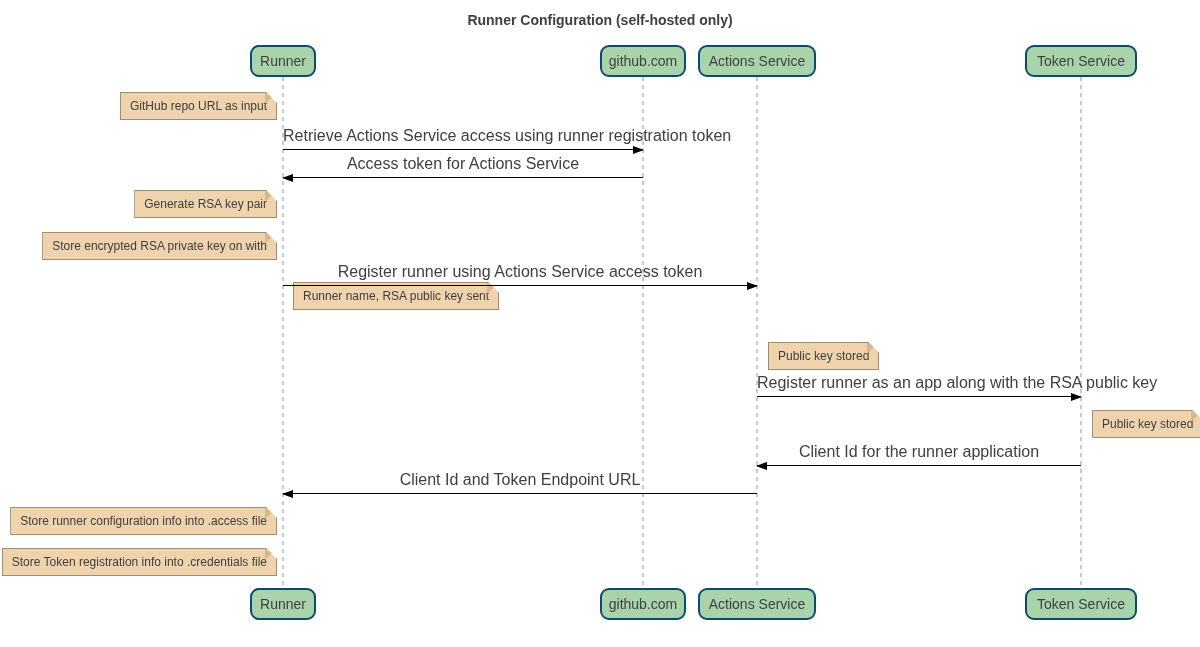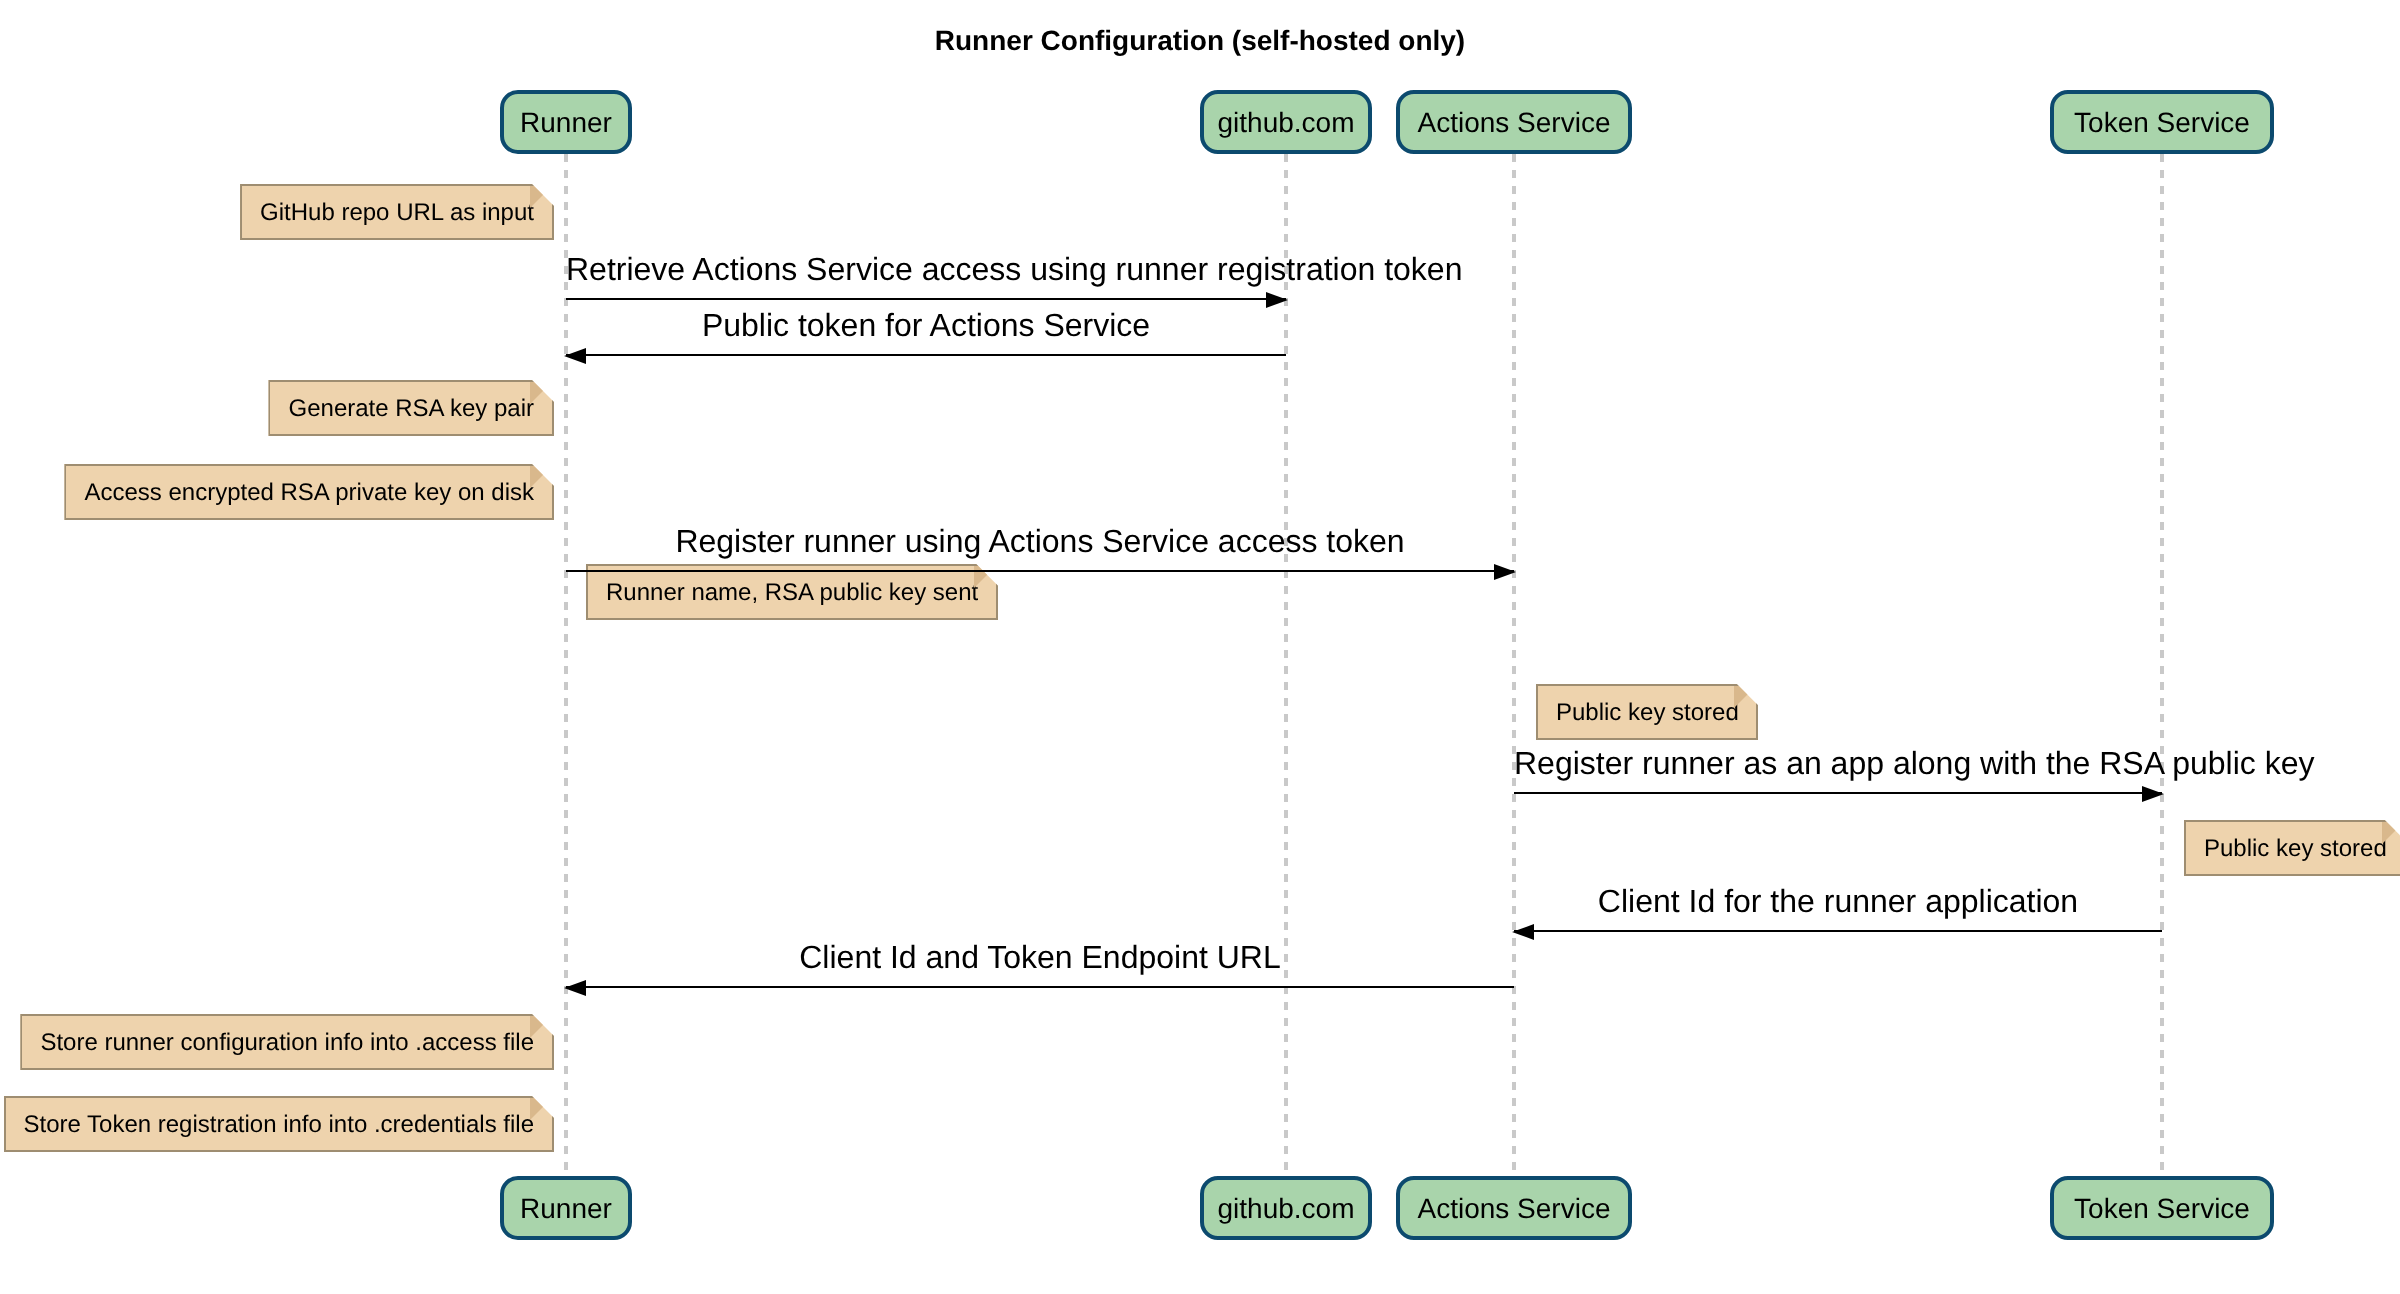--- a/index.html
+++ b/index.html
@@ -1,18 +1,18 @@
 <!DOCTYPE html>
 <html><head>
 <meta charset="utf-8">
 <style>
   html,body { margin:0; padding:0; background:#ffffff; }
   #canvas {
     position:relative; width:1200px; height:647px; background:#ffffff;
-    font-family:"Liberation Sans", sans-serif; color:#000000; overflow:hidden;
+    font-family:"Liberation Sans", sans-serif; color:#404040; overflow:hidden;
   }
   .title {
     position:absolute; top:12px; left:0; width:1200px; text-align:center;
     font-size:14px; font-weight:bold;
   }
   .lifeline {
     position:absolute; top:77px; height:511px; width:2px;
     background:repeating-linear-gradient(to bottom, #c9c9c9 0 4px, transparent 4px 8px);
   }
   .participant {
@@ -68,35 +68,35 @@
   <div class="participant" style="left:698px; top:45px; width:118px;">Actions Service</div>
   <div class="participant" style="left:1025px; top:45px; width:112px;">Token Service</div>
 
   <div class="participant" style="left:250px; top:588px; width:66px;">Runner</div>
   <div class="participant" style="left:600px; top:588px; width:86px;">github.com</div>
   <div class="participant" style="left:698px; top:588px; width:118px;">Actions Service</div>
   <div class="participant" style="left:1025px; top:588px; width:112px;">Token Service</div>
 
   <div class="note" style="right:923px; top:92px;">GitHub repo URL as input</div>
   <div class="note" style="right:923px; top:190px;">Generate RSA key pair</div>
-  <div class="note" style="right:923px; top:232px;">Access encrypted RSA private key on disk</div>
+  <div class="note" style="right:923px; top:232px;">Store encrypted RSA private key on with</div>
   <div class="note" style="left:293px; top:282px;">Runner name, RSA public key sent</div>
   <div class="note" style="left:768px; top:342px;">Public key stored</div>
   <div class="note" style="left:1092px; top:410px;">Public key stored</div>
   <div class="note" style="right:923px; top:507px;">Store runner configuration info into .access file</div>
   <div class="note" style="right:923px; top:548px;">Store Token registration info into .credentials file</div>
 
   <div class="message" style="left:283px; top:130px; width:360px;">
     <div class="msg-label">Retrieve Actions Service access using runner registration token</div>
     <div class="msg-line"></div>
     <div class="arrow-right"></div>
   </div>
 
   <div class="message" style="left:283px; top:158px; width:360px;">
-    <div class="msg-label">Public token for Actions Service</div>
+    <div class="msg-label">Access token for Actions Service</div>
     <div class="msg-line"></div>
     <div class="arrow-left"></div>
   </div>
 
   <div class="message" style="left:757px; top:377px; width:324px;">
     <div class="msg-label">Register runner as an app along with the RSA public key</div>
     <div class="msg-line"></div>
     <div class="arrow-right"></div>
   </div>
 

